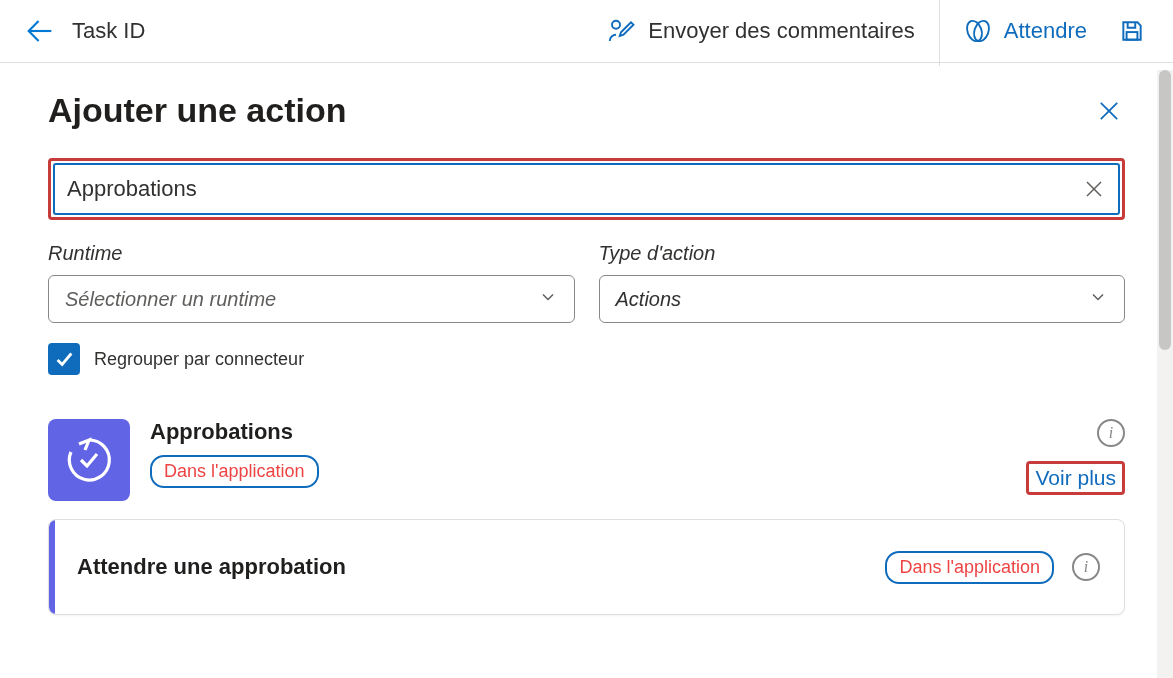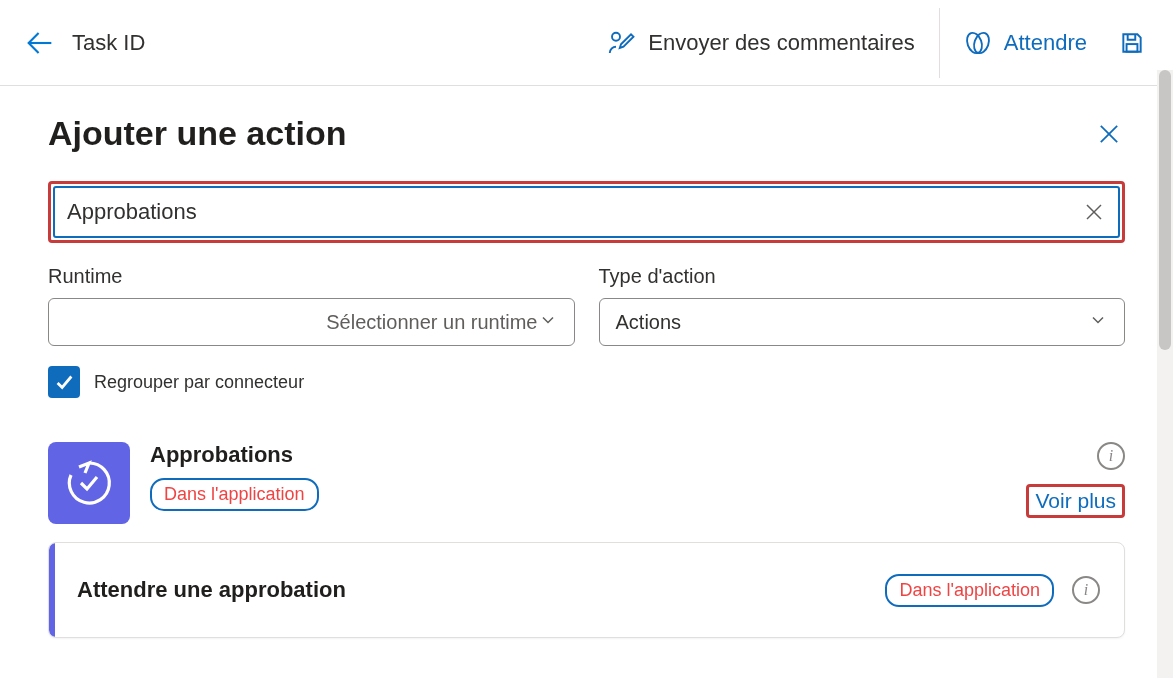--- a/index.html
+++ b/index.html
@@ -9,21 +9,21 @@
     color: #323130;
     font-size: 16px;
     width: 1173px;
     height: 678px;
     overflow: hidden;
     position: relative;
   }
   .topbar {
     display: flex;
     align-items: center;
-    height: 86px;
+    height: 63px;
     border-bottom: 1px solid #e1dfdd;
     padding: 0 16px;
   }
   .back-arrow {
     color: #0078d4;
     display: flex;
     align-items: center;
     justify-content: center;
     width: 48px;
     height: 48px;
@@ -115,20 +115,21 @@
   .clear-x {
     color: #605e5c;
     display: flex;
     align-items: center;
     cursor: pointer;
   }
   .filters-row {
     display: flex;
     gap: 24px;
     margin-bottom: 20px;
+    font-style: italic;
   }
   .filter-col { flex: 1; }
   .filter-label {
     font-size: 20px;
     color: #323130;
     margin-bottom: 10px;
     display: block;
   }
   .select {
     border: 1px solid #8a8886;
@@ -136,21 +137,21 @@
     height: 48px;
     display: flex;
     align-items: center;
     justify-content: space-between;
     padding: 0 16px;
     font-size: 20px;
     color: #323130;
     cursor: pointer;
     background: #fff;
   }
-  .select.placeholder { color: #605e5c; justify-content: flex-end; }
+  .select.placeholder { color: #605e5c; }
   .chevron {
     color: #605e5c;
   }
   .checkbox-row {
     display: flex;
     align-items: center;
     gap: 14px;
     margin-bottom: 44px;
   }
   .checkbox {

